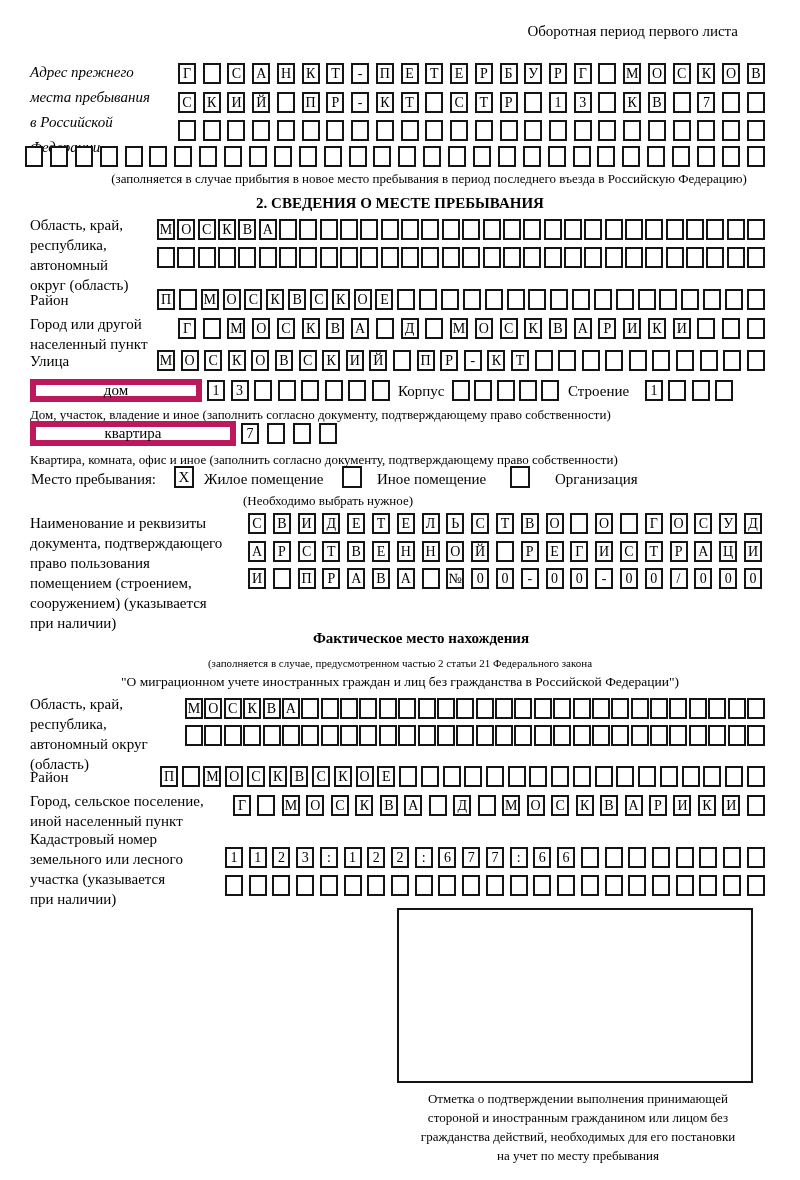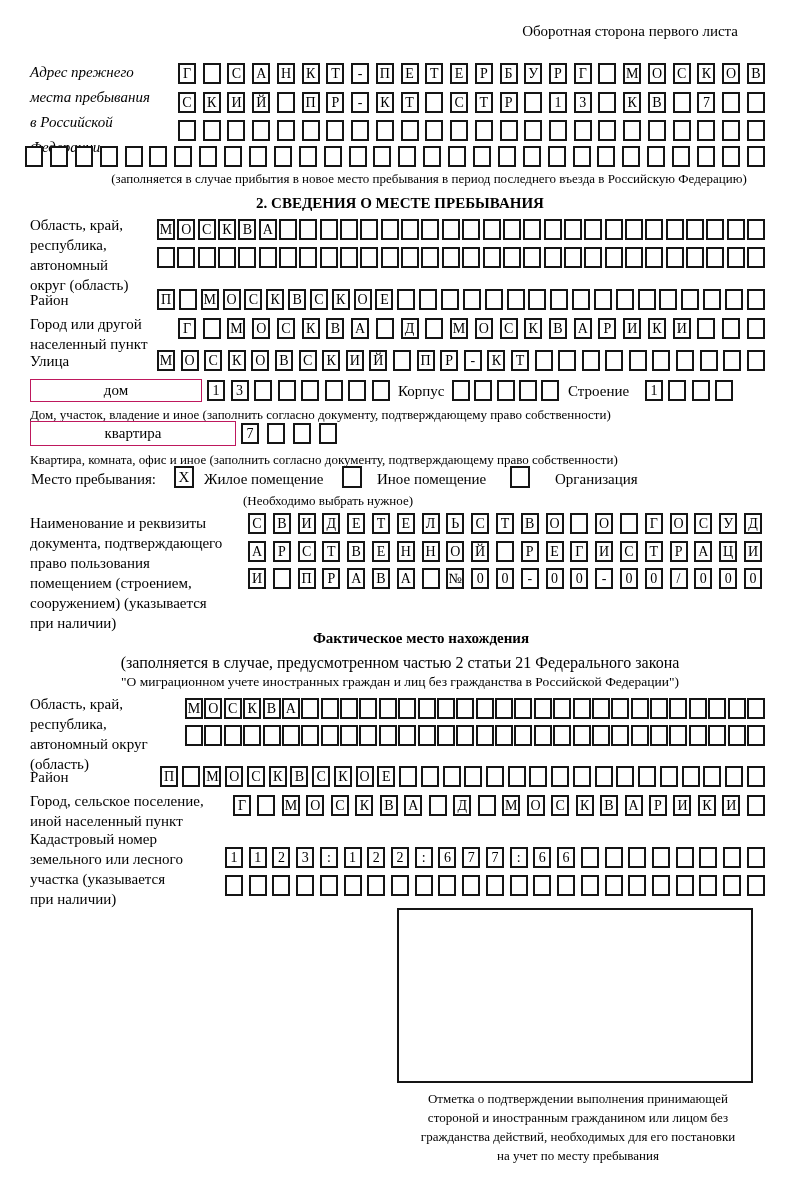--- a/index.html
+++ b/index.html
@@ -9,33 +9,33 @@
   .txt{font-size:15px;line-height:19px;}
   .label{font-size:15px;line-height:20px;white-space:pre-line;}
   .lh25{line-height:25px;font-style:italic;}
   .cap{font-size:13px;line-height:16px;}
   .center{text-align:center;width:800px;left:0;}
   .bold{font-weight:bold;}
   .cellrow{display:flex;justify-content:space-between;height:21px;}
   .cell{width:18px;height:21px;border:2px solid #151515;box-sizing:border-box;
         display:flex;align-items:center;justify-content:center;
         font-size:14px;flex:0 0 auto;background:#fff;}
-  .bigbox{border:1px solid #be185d;box-sizing:border-box;display:flex;
+  .bigbox{border:6px solid #be185d;box-sizing:border-box;display:flex;
           align-items:center;justify-content:center;font-size:15px;background:#fff;}
   .checkbox{width:20px;height:22px;border:2px solid #151515;box-sizing:border-box;
             display:flex;align-items:center;justify-content:center;font-size:15px;}
   .stampbox{border:2px solid #151515;box-sizing:border-box;background:#fff;}
   .prewrap{white-space:pre-line;}
 </style>
 </head>
 <body>
 
 <div class="page">
 
-  <div class="abs txt" style="right:62px;top:22px;">Оборотная сторона первого листа</div>
+  <div class="abs txt" style="right:62px;top:22px;">Оборотная период первого листа</div>
 
   <div class="abs label lh25" style="left:30px;top:60px;width:155px;">Адрес прежнего
 места пребывания
 в Российской
 Федерации</div>
   <div class="abs cellrow" style="left:178px;top:63px;width:587px;">
       <span class="cell">Г</span>
       <span class="cell"></span>
       <span class="cell">С</span>
       <span class="cell">А</span>
@@ -430,21 +430,21 @@
       <span class="cell">-</span>
       <span class="cell">0</span>
       <span class="cell">0</span>
       <span class="cell">/</span>
       <span class="cell">0</span>
       <span class="cell">0</span>
       <span class="cell">0</span>
     </div>
 
   <div class="abs txt center bold" style="top:629px;margin-left:21px;">Фактическое место нахождения</div>
-  <div class="abs cap center" style="top:655px;font-size:16px;text-align:center;">(заполняется в случае, предусмотренном частью 2 статьи 21 Федерального закона</div>
+  <div class="abs cap center" style="top:655px;font-size:11px;text-align:center;">(заполняется в случае, предусмотренном частью 2 статьи 21 Федерального закона</div>
   <div class="abs cap center" style="top:674px;font-size:13.5px;">"О миграционном учете иностранных граждан и лиц без гражданства в Российской Федерации")</div>
 
   <div class="abs label" style="left:30px;top:694px;width:165px;">Область, край,
 республика,
 автономный округ
 (область)</div>
   <div class="abs cellrow" style="left:185px;top:698px;width:580px;">
       <span class="cell">М</span>
       <span class="cell">О</span>
       <span class="cell">С</span>

